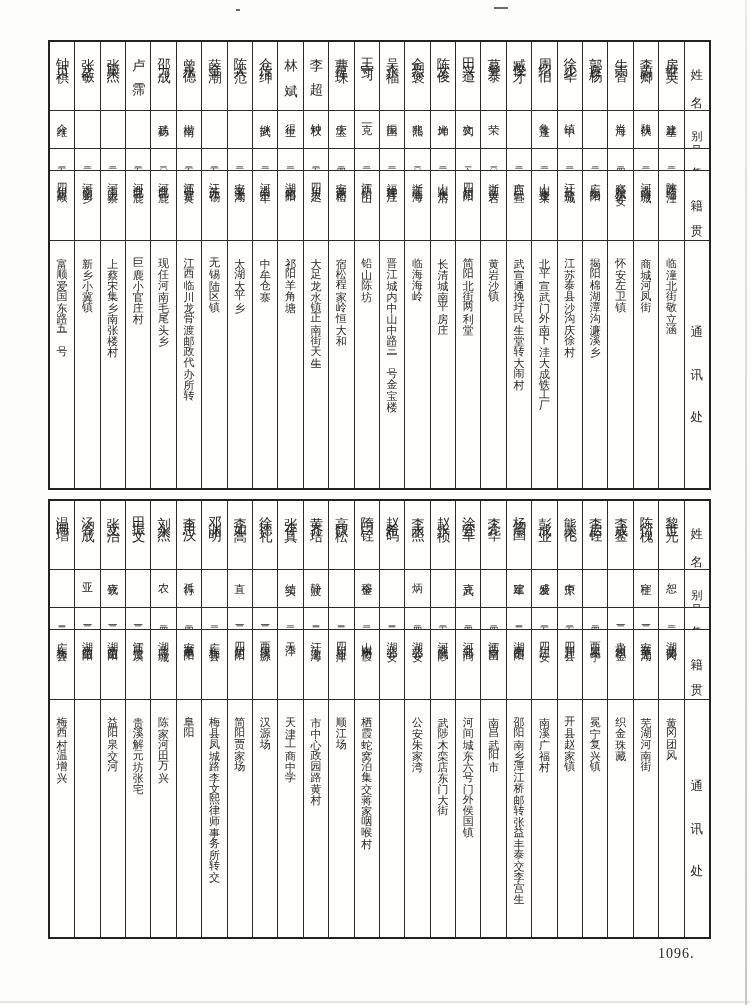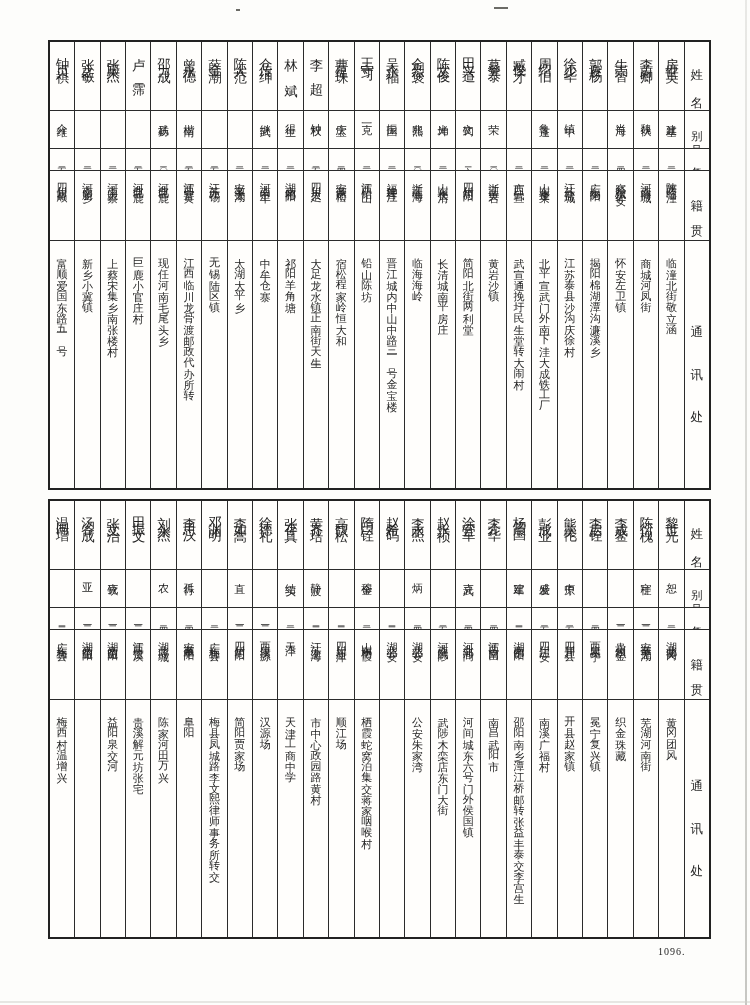--- a/index.html
+++ b/index.html
@@ -52,21 +52,21 @@
   .c-addr .v { letter-spacing:11px; line-height:12px; }
 
   
   .col-header .cell { align-items:center; padding:0; }
   .hl-name, .hl-native { letter-spacing:7px !important; font-size:12.5px; }
   .hl-alias { letter-spacing:2px !important; font-size:11.5px; }
   .hl-age { letter-spacing:1px !important; font-size:9.5px; }
   .hl-address { letter-spacing:15px !important; font-size:12.5px; }
 
   .page-number { position:absolute; left:658px; top:946px;
-    font-size:10px; letter-spacing:1px; color:#242424;
+    font-size:14px; letter-spacing:1px; color:#242424;
     font-family:"Liberation Serif", serif; }
 </style>
 </head>
 <body>
 
 <div class="page">
   <div class="mark mark-1"></div>
   <div class="mark mark-2"></div>
 
   <div class="table" id="table-0">

